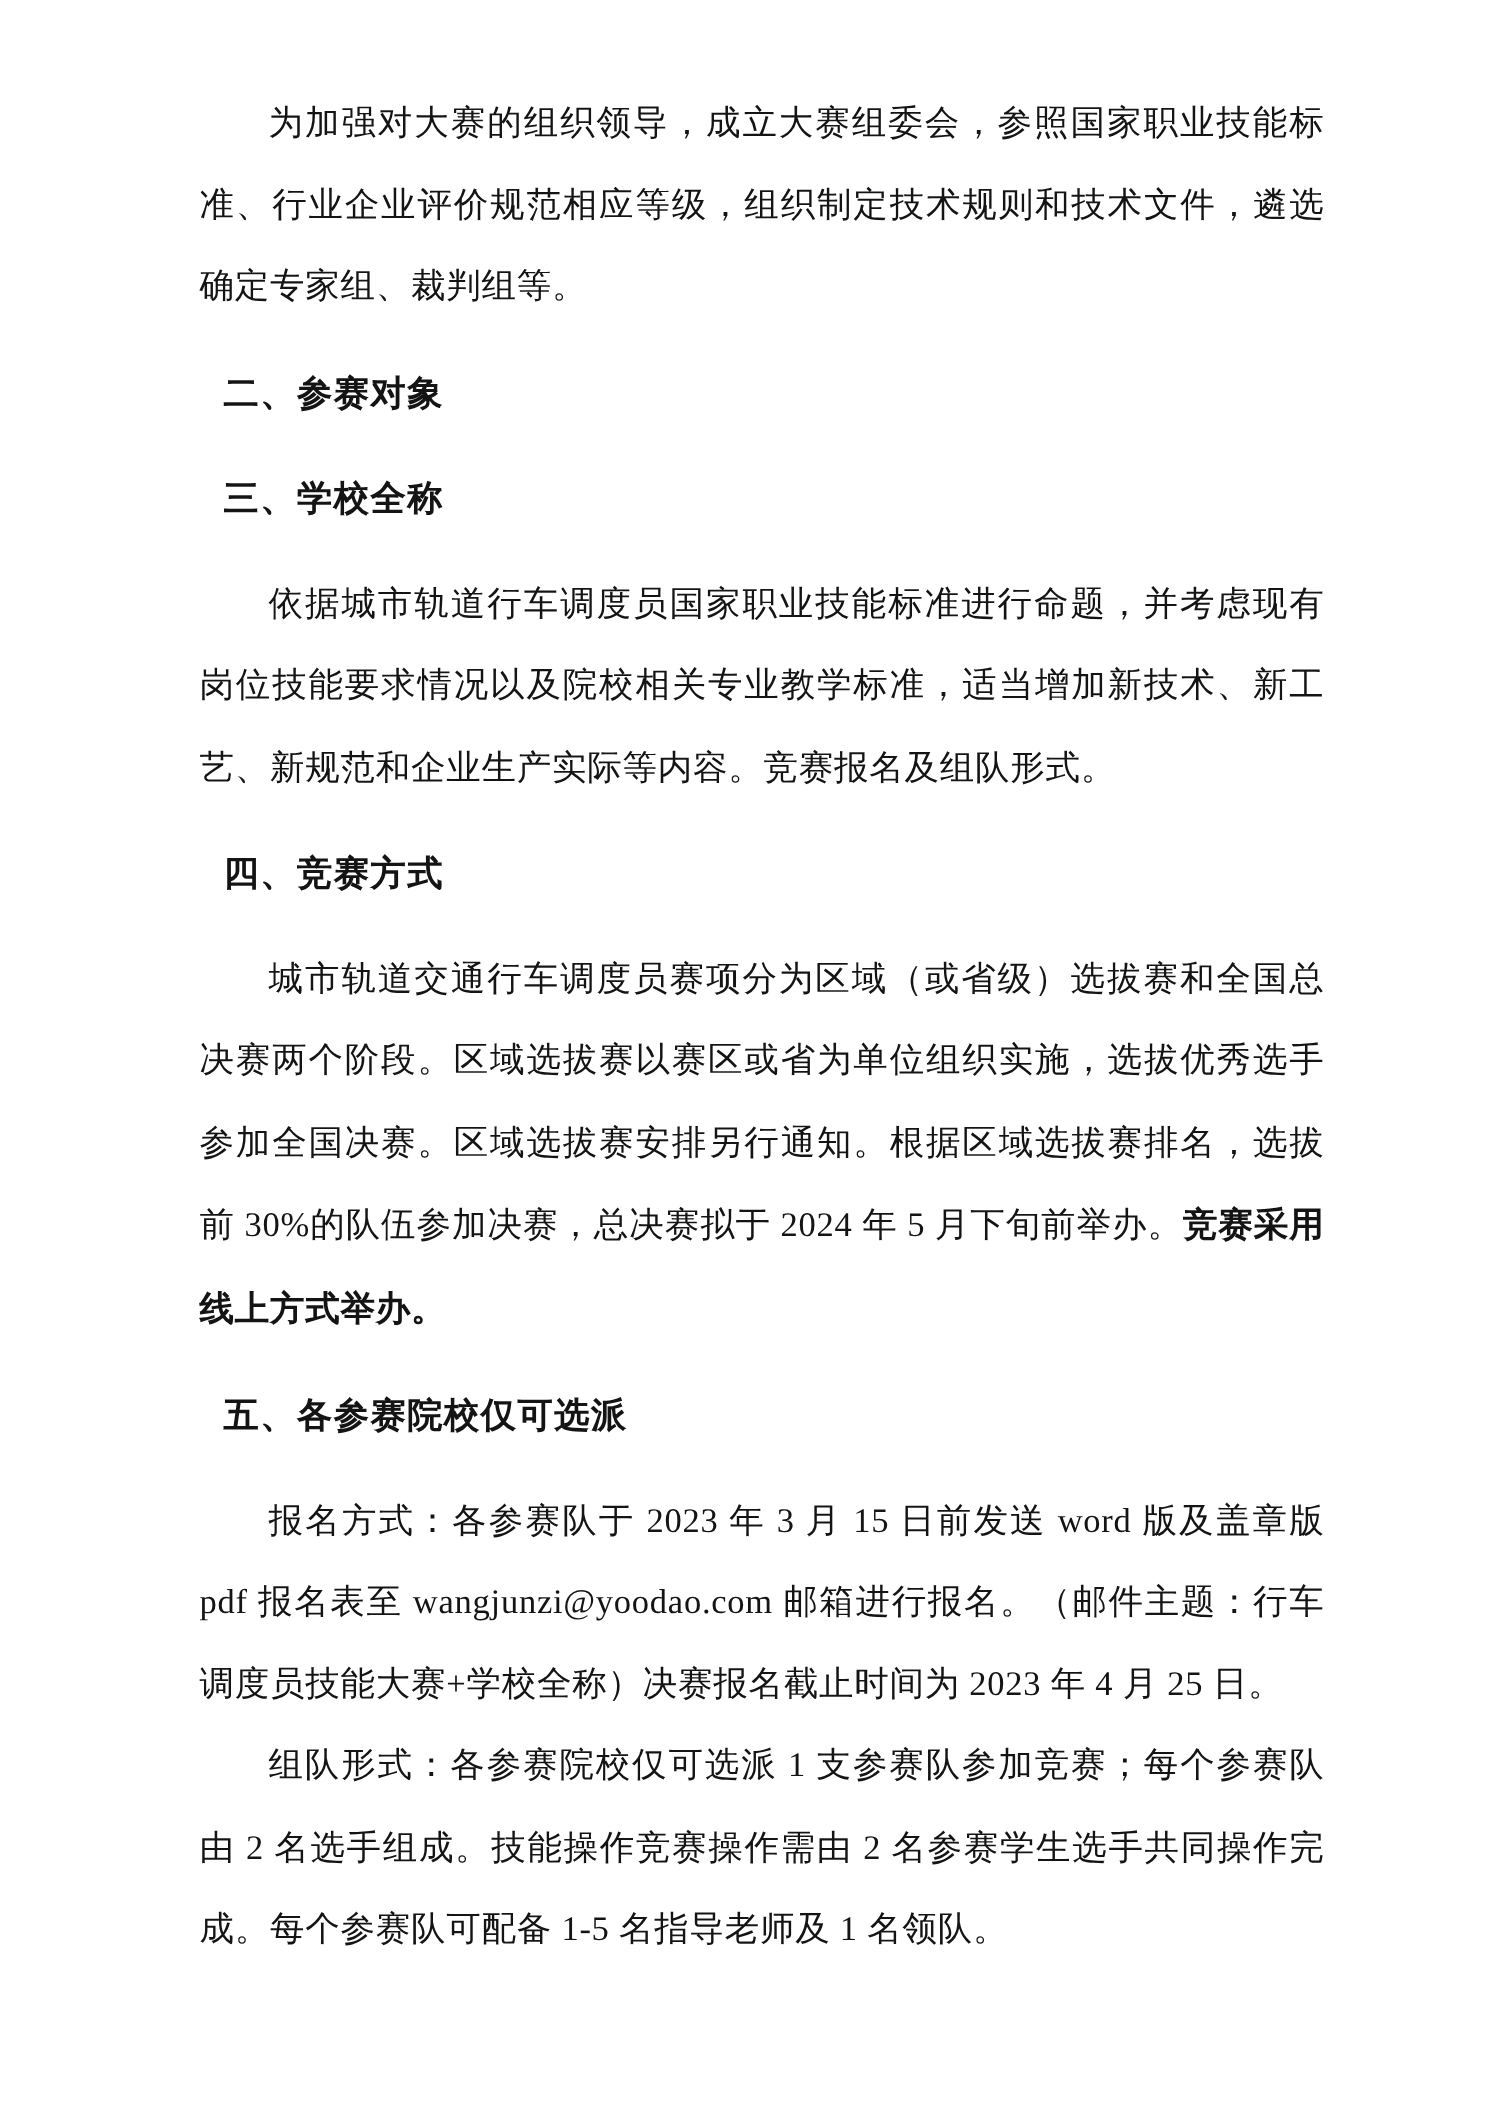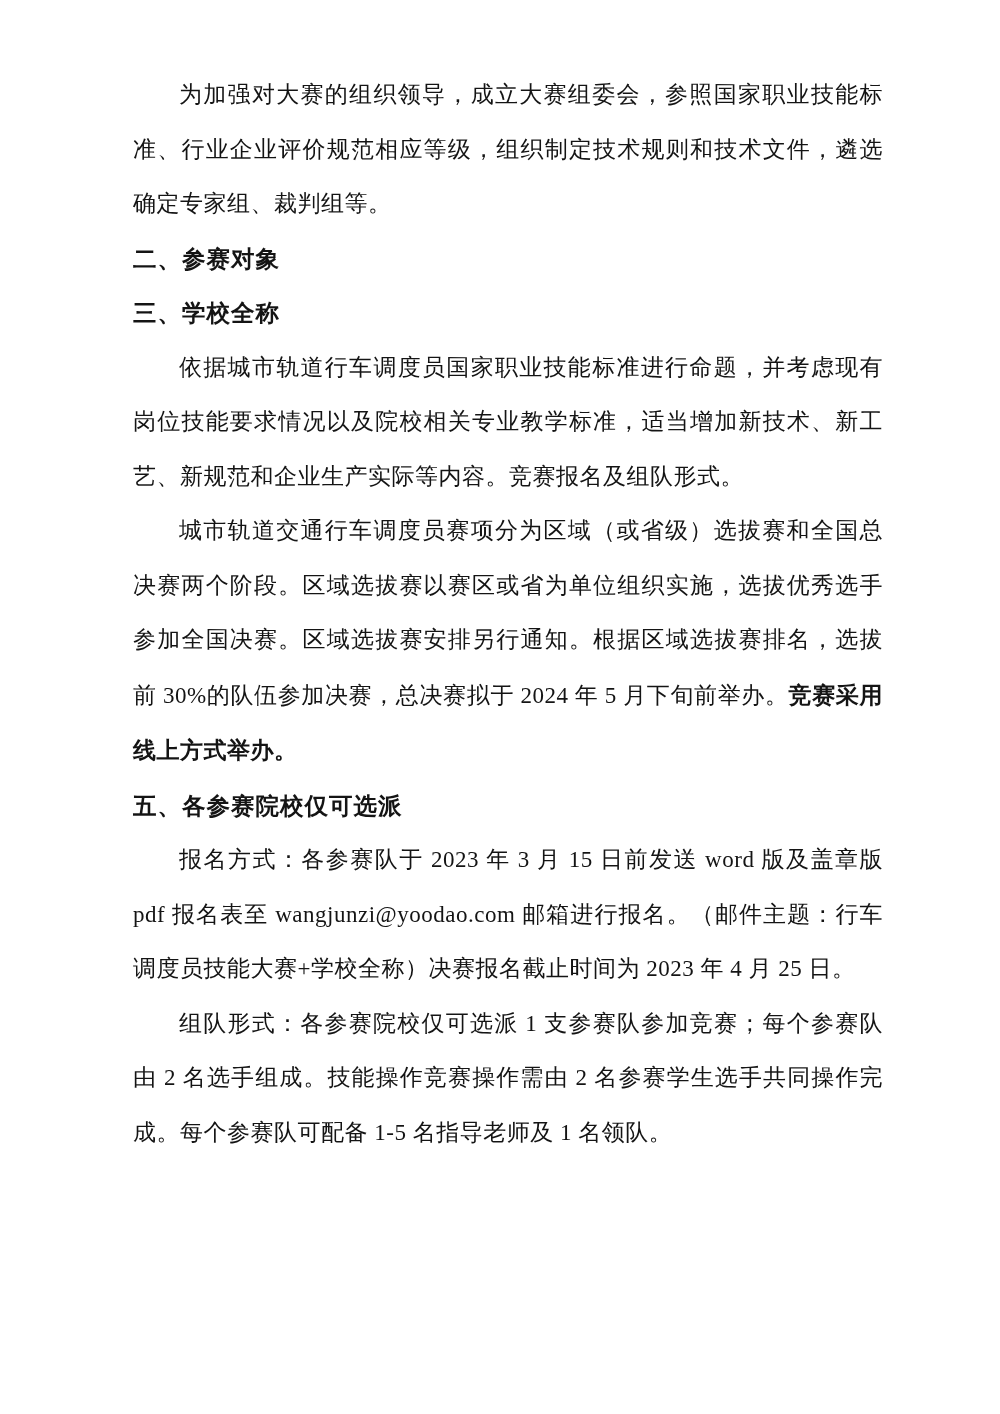--- a/index.html
+++ b/index.html
@@ -7,39 +7,39 @@
   body {
     width: 1000px;
     height: 1414px;
     position: relative;
     font-family: "Liberation Serif", "DejaVu Serif", serif;
     color: #141414;
     overflow: hidden;
   }
   .page {
     position: absolute;
-    top: 68px;
+    top: 55px;
     left: 133px;
     width: 750px;
   }
   p.body-para {
     font-size: 23px;
     line-height: 54.5px;
     text-align: justify;
     text-indent: 2em;
     margin: 0;
     letter-spacing: 0.5px;
   }
   p.heading {
     font-size: 23.5px;
     line-height: 54.5px;
     font-weight: bold;
     font-family: "Liberation Sans", "DejaVu Sans", sans-serif;
     text-indent: 0;
-    margin: 0;
+    margin: 16px;
     letter-spacing: 1px;
   }
   .bold-run {
     font-weight: bold;
     font-family: "Liberation Sans", "DejaVu Sans", sans-serif;
   }
 </style>
 </head>
 <body>
 
@@ -47,20 +47,21 @@
 
   <p class="body-para">为加强对大赛的组织领导，成立大赛组委会，参照国家职业技能标准、行业企业评价规范相应等级，组织制定技术规则和技术文件，遴选确定专家组、裁判组等。</p>
 
   <p class="heading">二、参赛对象</p>
 
 
   <p class="heading">三、学校全称</p>
 
   <p class="body-para">依据城市轨道行车调度员国家职业技能标准进行命题，并考虑现有岗位技能要求情况以及院校相关专业教学标准，适当增加新技术、新工艺、新规范和企业生产实际等内容。竞赛报名及组队形式。</p>
 
+  <p class="heading">四、竞赛方式</p>
 
   <p class="body-para"><span>城市轨道交通行车调度员赛项分为区域（或省级）选拔赛和全国总决赛两个阶段。区域选拔赛以赛区或省为单位组织实施，选拔优秀选手参加全国决赛。区域选拔赛安排另行通知。根据区域选拔赛排名，选拔前 30%的队伍参加决赛，总决赛拟于 2024 年 5 月下旬前举办。</span><span class="bold-run">竞赛采用线上方式举办。</span></p>
 
   <p class="heading">五、各参赛院校仅可选派</p>
 
   <p class="body-para">报名方式：各参赛队于 2023 年 3 月 15 日前发送 word 版及盖章版 pdf 报名表至 wangjunzi@yoodao.com 邮箱进行报名。（邮件主题：行车调度员技能大赛+学校全称）决赛报名截止时间为 2023 年 4 月 25 日。</p>
 
   <p class="body-para">组队形式：各参赛院校仅可选派 1 支参赛队参加竞赛；每个参赛队由 2 名选手组成。技能操作竞赛操作需由 2 名参赛学生选手共同操作完成。每个参赛队可配备 1-5 名指导老师及 1 名领队。</p>
 
 </div>

